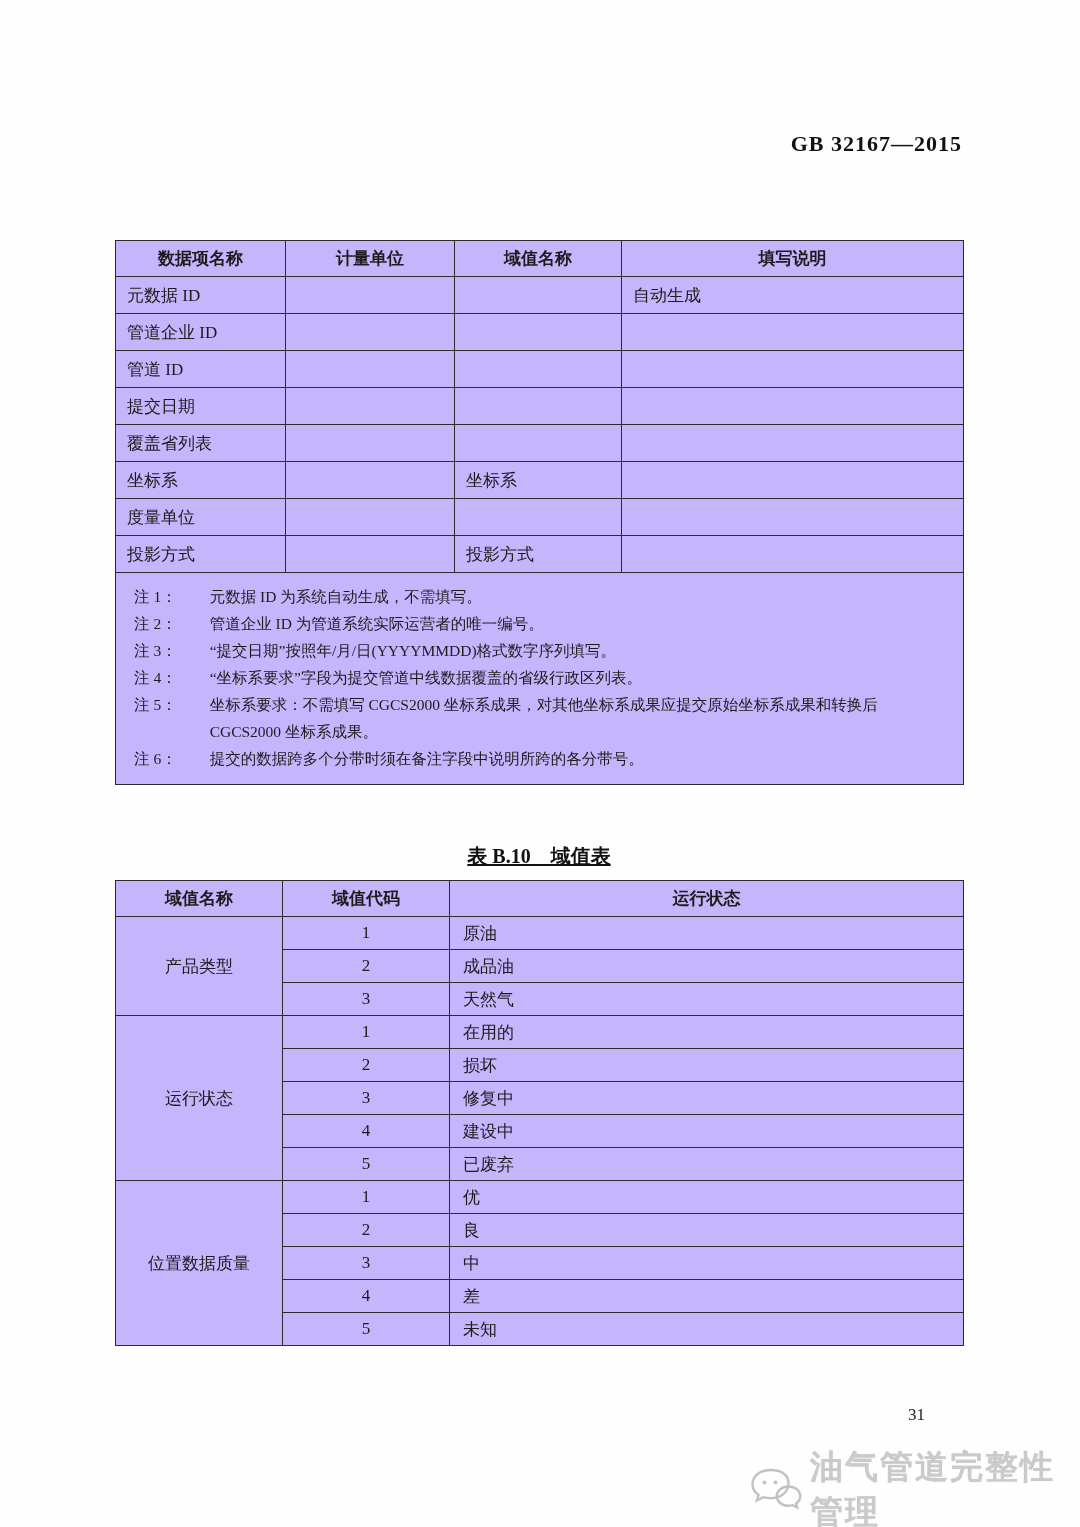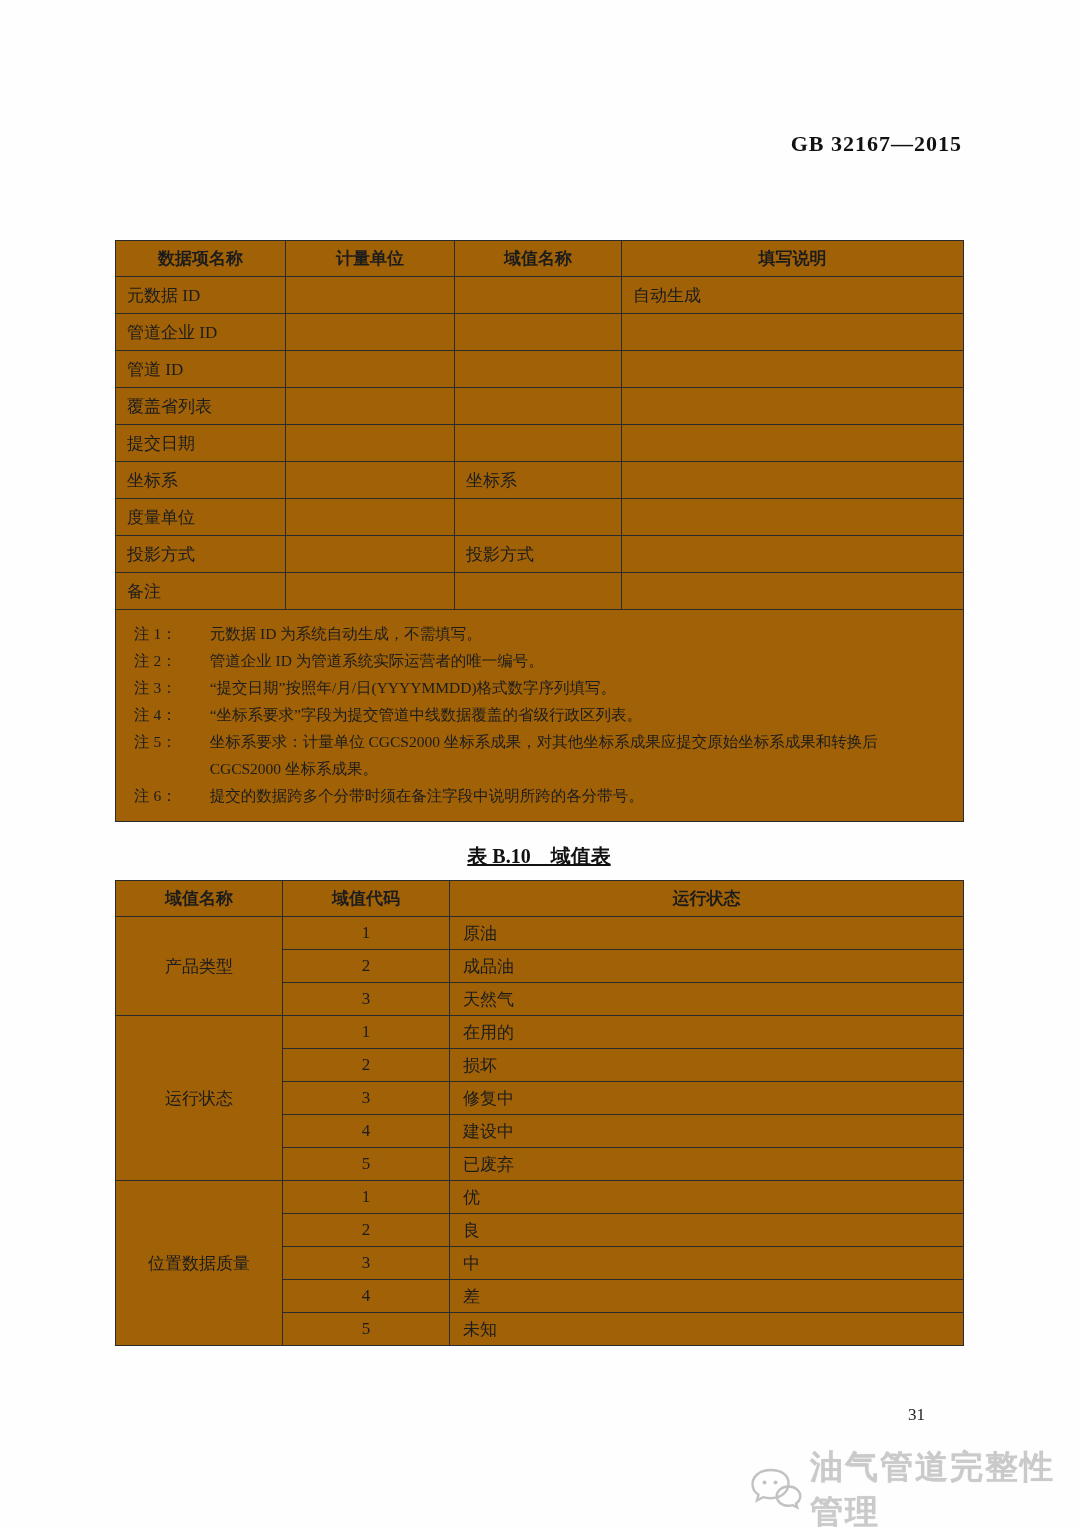--- a/index.html
+++ b/index.html
@@ -37,21 +37,21 @@
   #title-b10 { top: 843px; text-decoration: underline; }
 
   table.std {
     position: absolute;
     left: 115px;
     width: 848px;
     border-collapse: collapse;
     table-layout: fixed;
     font-size: 17px;
     color: #1c1c1c;
-    background: #a16207;
+    background: #c4b5fd;
   }
   #table-b9 { top: 240px; }
   #table-b10 { top: 880px; }
   table.std th, table.std td {
     border: 1.5px solid #2b2b2b;
     overflow: hidden;
   }
   table.std th {
     font-weight: bold;
     text-align: center;
@@ -141,53 +141,47 @@
           <td></td>
           <td></td>
         </tr>
         <tr>
           <td>管道 ID</td>
           <td></td>
           <td></td>
           <td></td>
         </tr>
         <tr>
+          <td>提交日期</td>
+          <td></td>
+          <td></td>
+          <td></td>
+        </tr>
+        <tr>
           <td>覆盖省列表</td>
           <td></td>
           <td></td>
           <td></td>
         </tr>
         <tr>
-          <td>提交日期</td>
-          <td></td>
-          <td></td>
-          <td></td>
-        </tr>
-        <tr>
           <td>坐标系</td>
           <td></td>
           <td>坐标系</td>
           <td></td>
         </tr>
         <tr>
           <td>度量单位</td>
           <td></td>
           <td></td>
           <td></td>
         </tr>
         <tr>
           <td>投影方式</td>
           <td></td>
           <td>投影方式</td>
-          <td></td>
-        </tr>
-        <tr>
-          <td>备注</td>
-          <td></td>
-          <td></td>
           <td></td>
         </tr>
       </tbody>
     <tbody>
       <tr>
         <td class="notes-cell" colspan="4">
           <div id="b9-notes">
               <div class="note-line">
                 <span class="note-label">注 1：</span>
                 <span class="note-text">元数据 ID 为系统自动生成，不需填写。</span>
@@ -199,21 +193,21 @@
               <div class="note-line">
                 <span class="note-label">注 3：</span>
                 <span class="note-text">“提交日期”按照年/月/日(YYYYMMDD)格式数字序列填写。</span>
               </div>
               <div class="note-line">
                 <span class="note-label">注 4：</span>
                 <span class="note-text">“坐标系要求”字段为提交管道中线数据覆盖的省级行政区列表。</span>
               </div>
               <div class="note-line">
                 <span class="note-label">注 5：</span>
-                <span class="note-text">坐标系要求：计量单位 CGCS2000 坐标系成果，对其他坐标系成果应提交原始坐标系成果和转换后 CGCS2000 坐标系成果。</span>
+                <span class="note-text">坐标系要求：不需填写 CGCS2000 坐标系成果，对其他坐标系成果应提交原始坐标系成果和转换后 CGCS2000 坐标系成果。</span>
               </div>
               <div class="note-line">
                 <span class="note-label">注 6：</span>
                 <span class="note-text">提交的数据跨多个分带时须在备注字段中说明所跨的各分带号。</span>
               </div>
             </div>
         </td>
       </tr>
     </tbody>
   </table>

